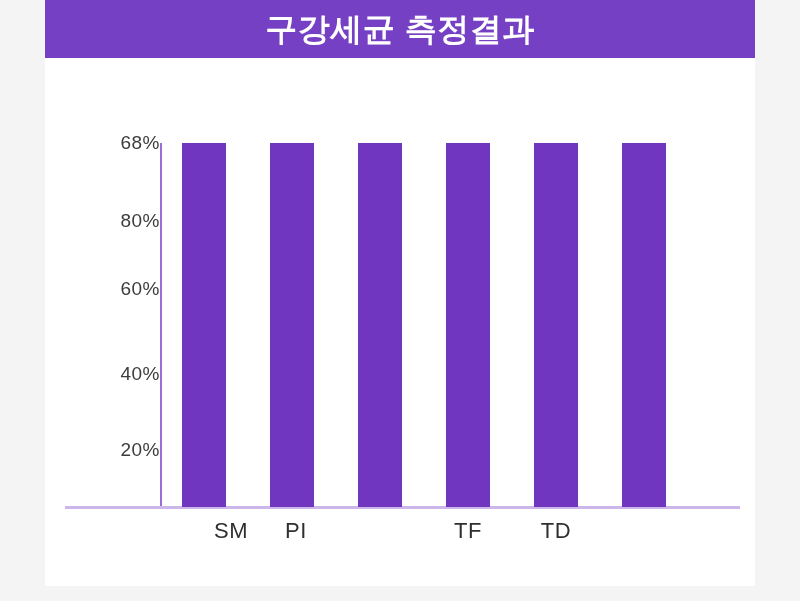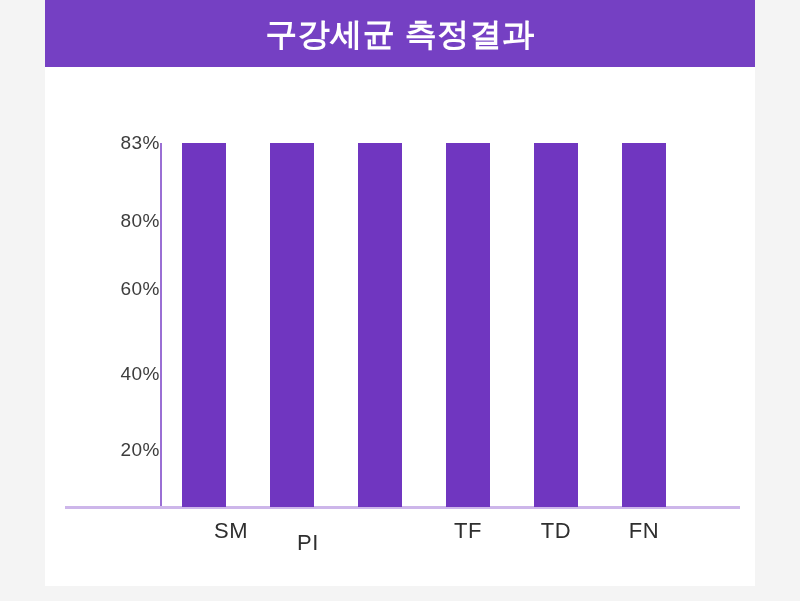--- a/index.html
+++ b/index.html
@@ -30,21 +30,21 @@
     height: 586px;
     background: #ffffff;
   }
 
   
   .banner {
     position: absolute;
     left: 0;
     top: 0;
     width: 710px;
-    height: 67px;
+    height: 58px;
     background: #7540c3;
     display: flex;
     align-items: center;
     justify-content: center;
   }
   .banner-title {
     color: #ffffff;
     font-size: 32px;
     font-weight: 700;
     letter-spacing: 0.5px;
@@ -147,21 +147,21 @@
 
   <div class="card" style="background: rgb(255, 255, 255);">
 
     <div class="banner" style="background: rgb(117, 64, 195);">
       <div class="banner-title" style="color: rgb(255, 255, 255);">구강세균 측정결과</div>
     </div>
 
     <div class="chart-area">
 
       <div class="y-axis-labels">
-          <div class="y-tick" style="top: 65px;">83%</div>
+          <div class="y-tick" style="top: 65px;">68%</div>
           <div class="y-tick" style="top: 143px;">80%</div>
           <div class="y-tick" style="top: 210.6px;">60%</div>
           <div class="y-tick" style="top: 296px;">40%</div>
           <div class="y-tick" style="top: 372px;">20%</div>
         </div>
 
       <div class="y-spine" style="background: rgb(154, 111, 212);"></div>
       <div class="x-baseline" style="background: rgb(205, 182, 234);"></div>
 
       <div class="plot">
@@ -180,21 +180,20 @@
           <div class="bar-slot" style="left: 352px;">
             <div class="bar" title="TD: 100%" style="height: 364px; background: rgb(112, 54, 192);"></div>
           </div>
           <div class="bar-slot" style="left: 440px;">
             <div class="bar" title="FN: 100%" style="height: 364px; background: rgb(112, 54, 192);"></div>
           </div>
         </div>
 
       <div class="x-axis-labels">
           <div class="x-tick" style="left: 0px; text-align: right;">SM</div>
-          <div class="x-tick" style="left: 104px; margin-top: 12px;">PI</div>
+          <div class="x-tick" style="left: 92px;">PI</div>
           <div class="x-tick" style="left: 264px;">TF</div>
           <div class="x-tick" style="left: 352px;">TD</div>
-          <div class="x-tick" style="left: 440px;">FN</div>
         </div>
 
     </div>
   </div>
 </div>
 
 </body></html>

